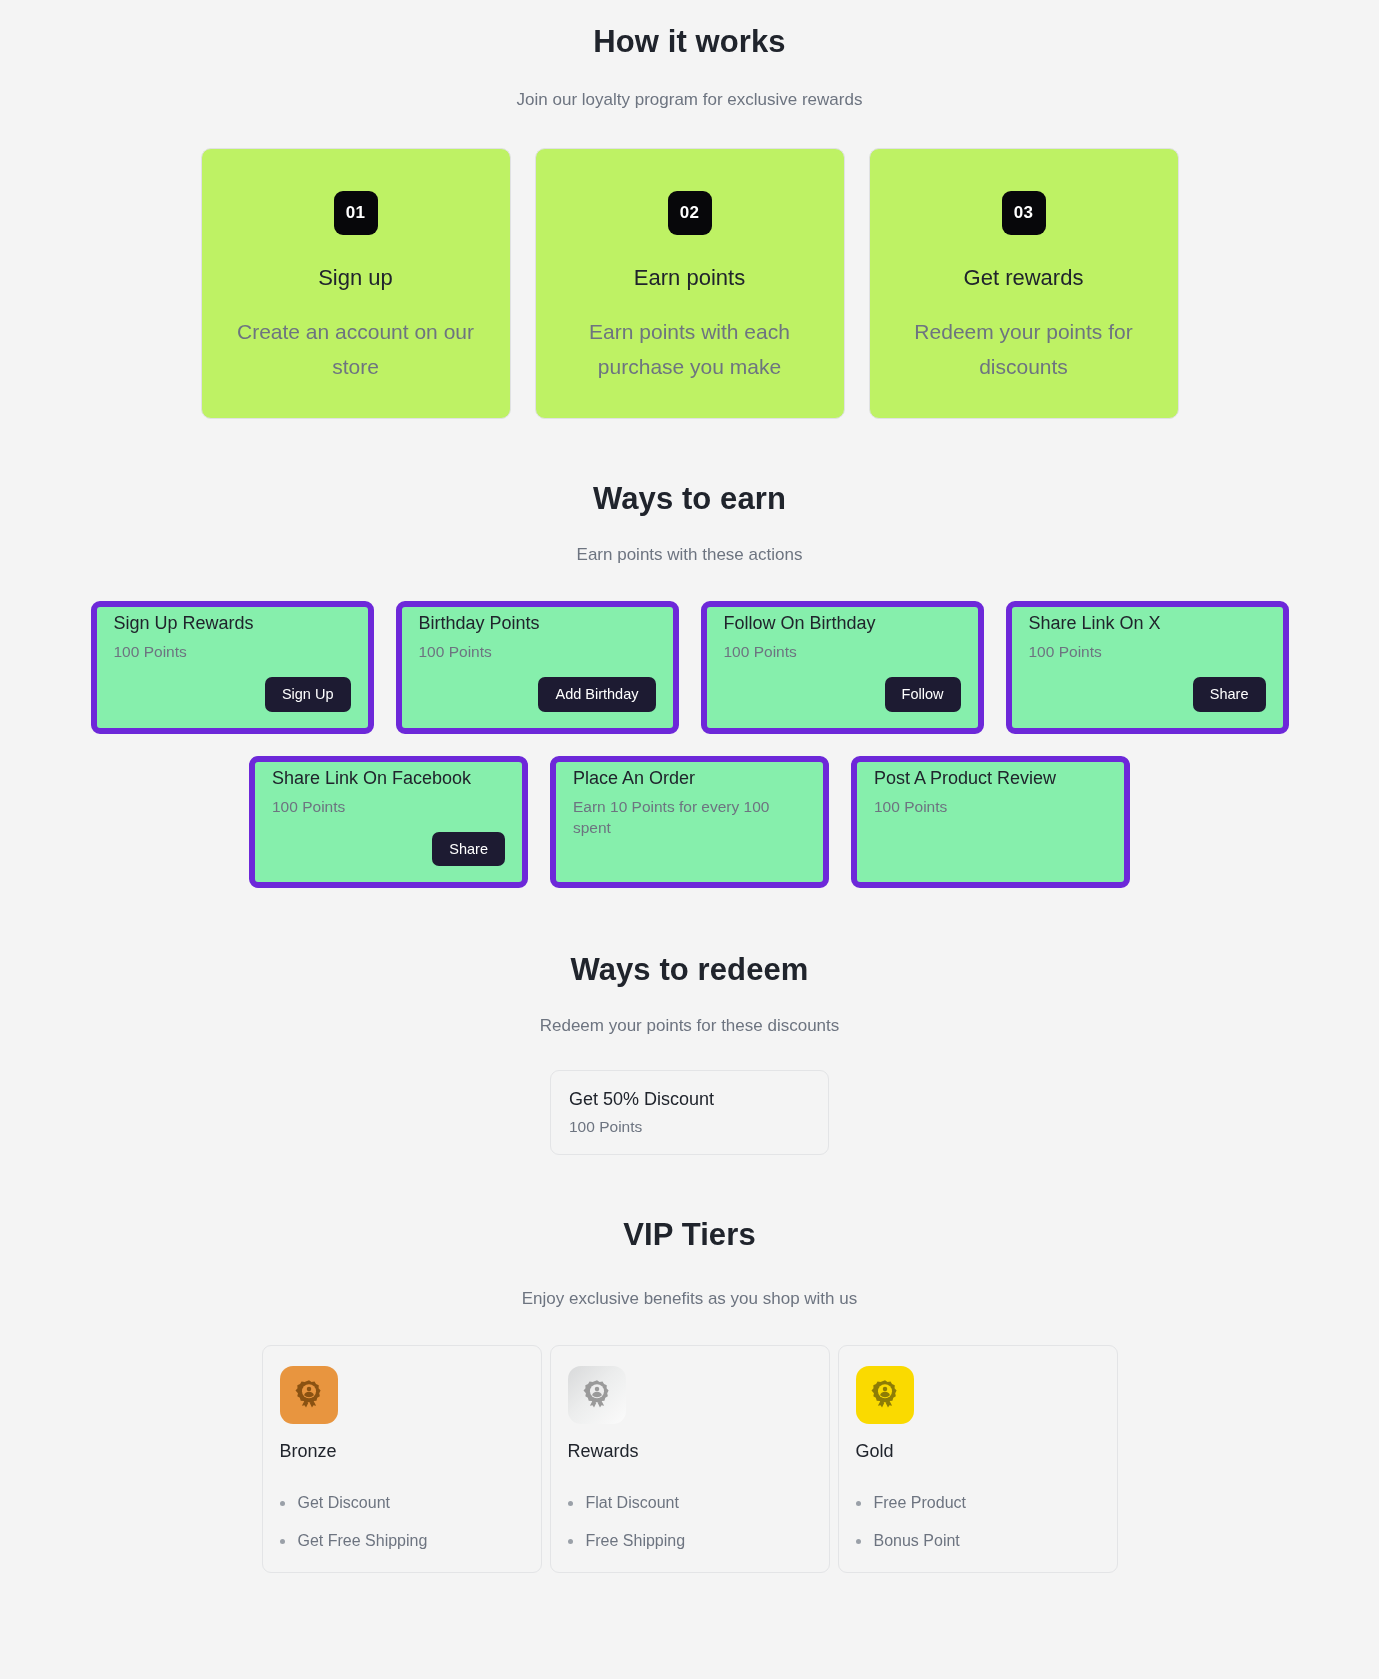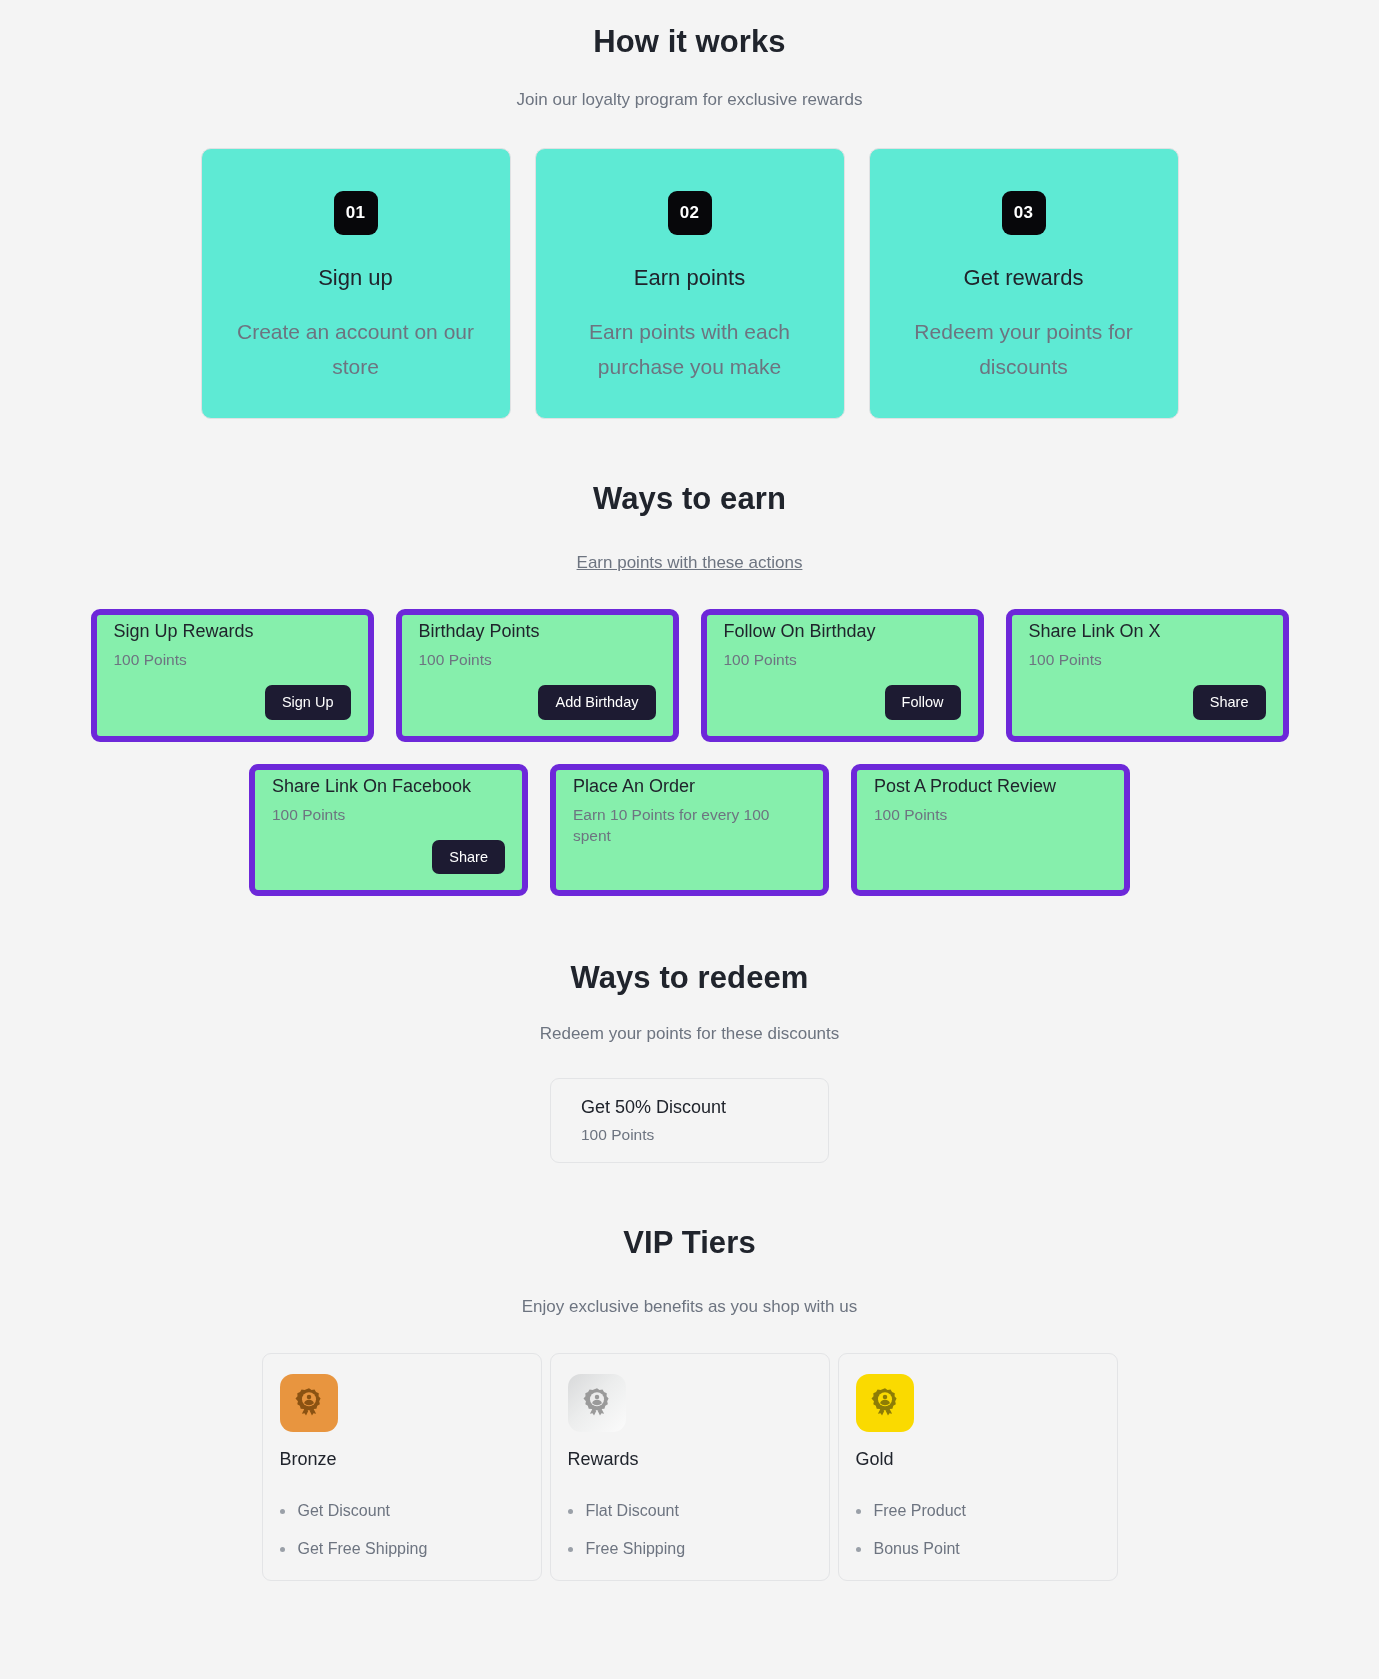--- a/index.html
+++ b/index.html
@@ -36,21 +36,21 @@
 
   .steps-row {
     display: flex;
     justify-content: center;
     gap: 24px;
     margin-top: 38px;
   }
   .step-card {
     width: 310px;
     min-height: 260px;
-    background: #5eead4;
+    background: #bef264;
     border: 1px solid #e0e1e3;
     border-radius: 10px;
     padding: 42px 30px 34px 30px;
     text-align: center;
   }
   .step-badge {
     width: 44px;
     height: 44px;
     margin: 0 auto;
     background: #07070a;
@@ -71,21 +71,21 @@
   }
   .step-desc {
     margin-top: 24px;
     font-size: 21px;
     line-height: 1.65;
     color: #6d7480;
   }
 
   
   #ways-to-earn { padding-top: 62px; }
-  #ways-to-earn .section-sub { margin-top: 36px; text-decoration: underline; }
+  #ways-to-earn .section-sub { margin-top: 28px; }
 
   .earn-row {
     display: flex;
     justify-content: center;
     gap: 22px;
     margin-top: 36px;
   }
   .earn-card {
     width: 283px;
     min-height: 122px;
@@ -135,21 +135,21 @@
     display: flex;
     justify-content: center;
     margin-top: 34px;
   }
   .redeem-card {
     width: 279px;
     min-height: 83px;
     background: #f4f4f4;
     border: 1px solid #e3e4e6;
     border-radius: 9px;
-    padding: 18px 30px;
+    padding: 18px 18px;
   }
   .redeem-title {
     font-size: 18px;
     font-weight: 500;
     color: #20242c;
   }
   .redeem-points {
     margin-top: 8px;
     font-size: 15.5px;
     color: #6d7480;

